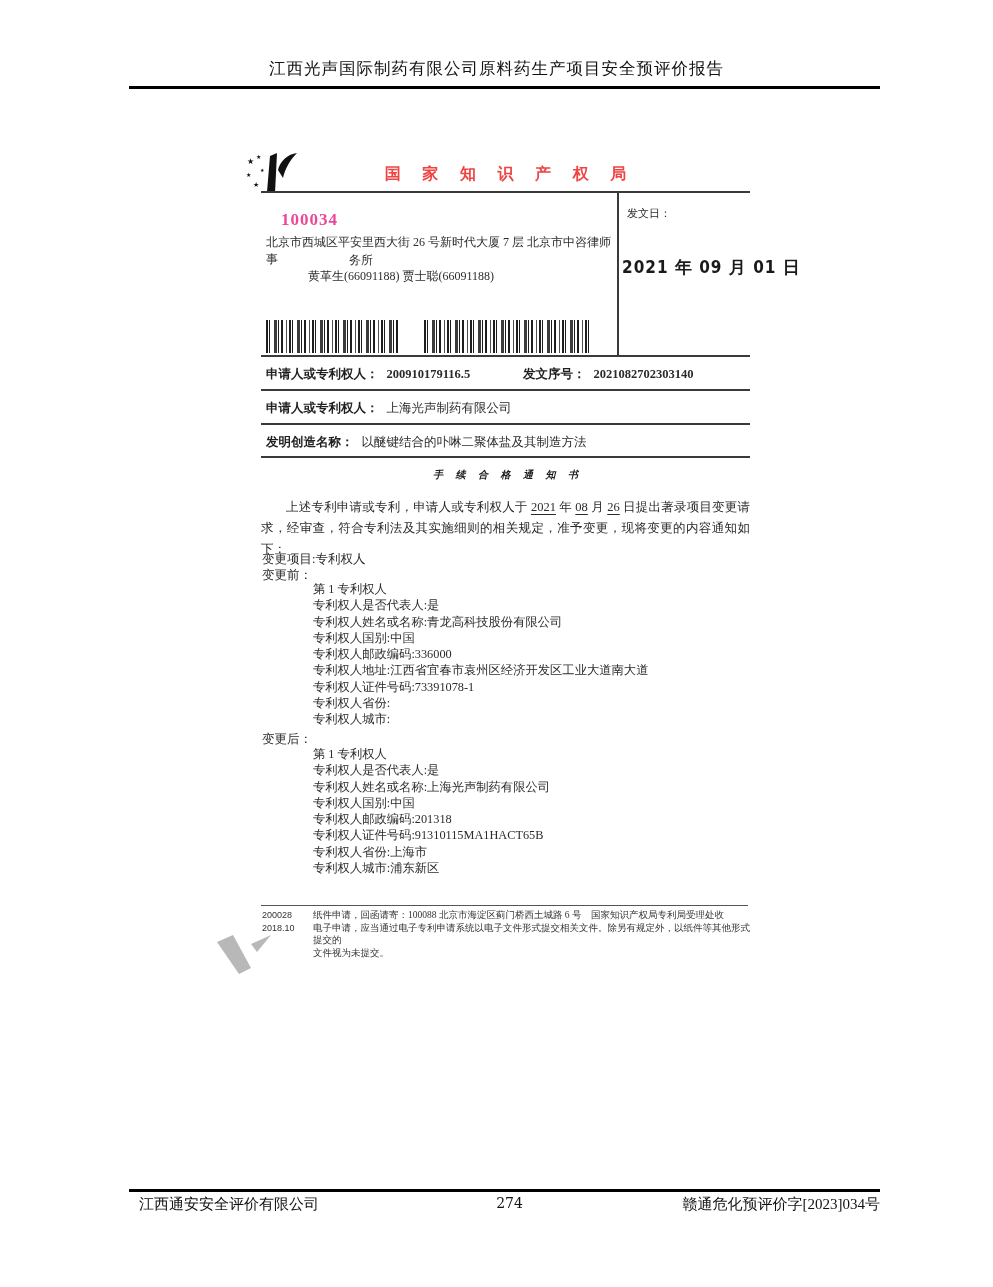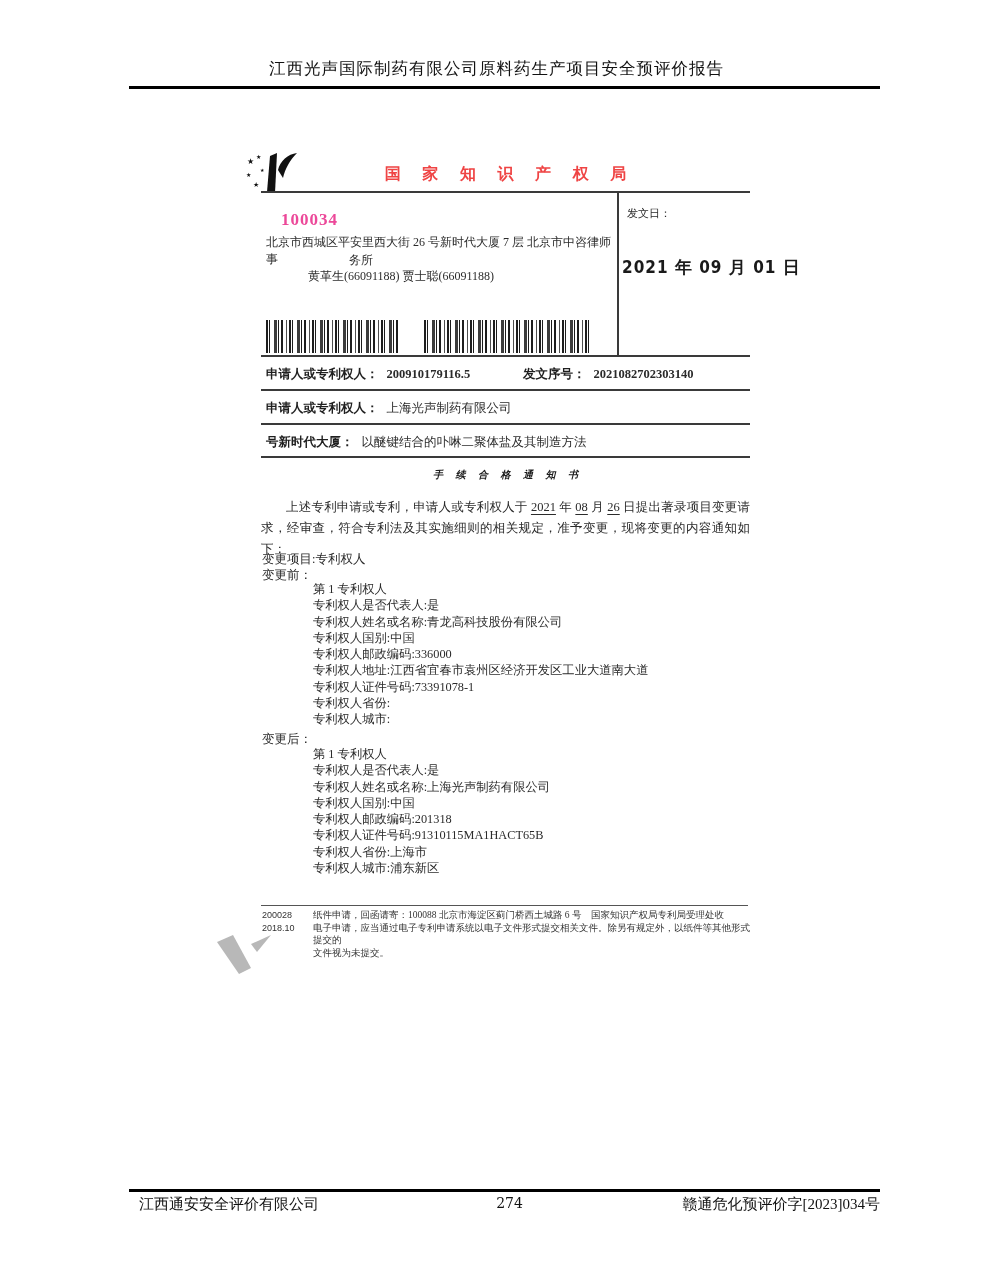--- a/index.html
+++ b/index.html
@@ -117,21 +117,21 @@
 
     <div class="abs hline" style="top:389px;left:261px;width:489px;"></div>
 
     <div class="abs field-row" style="top:400px;left:266px;">
       <span class="lab">申请人或专利权人：</span><span class="val">上海光声制药有限公司</span>
     </div>
 
     <div class="abs hline" style="top:423px;left:261px;width:489px;"></div>
 
     <div class="abs field-row" style="top:434px;left:266px;">
-      <span class="lab">号新时代大厦：</span><span class="val">以醚键结合的卟啉二聚体盐及其制造方法</span>
+      <span class="lab">发明创造名称：</span><span class="val">以醚键结合的卟啉二聚体盐及其制造方法</span>
     </div>
 
     <div class="abs hline" style="top:456px;left:261px;width:489px;"></div>
 
     <div class="abs notice-title">手 续 合 格 通 知 书</div>
 
     <div class="abs notice-body">
       <span>上述专利申请或专利，申请人或专利权人于 </span><span class="u">2021</span><span> 年 </span><span class="u">08</span><span> 月 </span><span class="u">26</span><span> 日提出著录项目变更请求，经审查，符合专利法及其实施细则的相关规定，准予变更，现将变更的内容通知如下：</span>
     </div>
 

